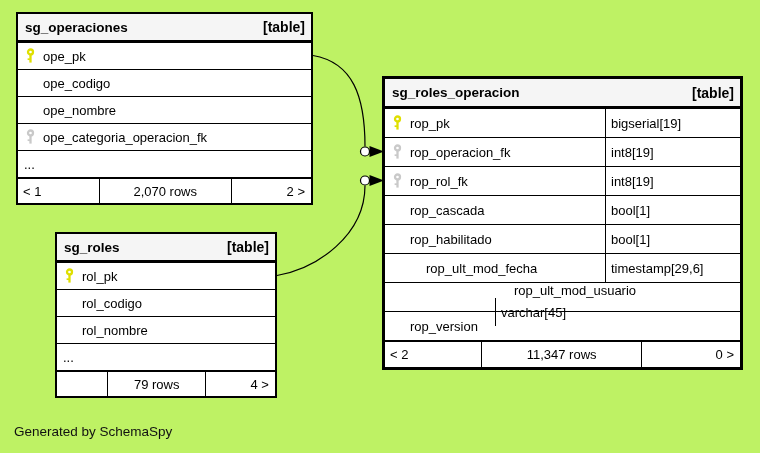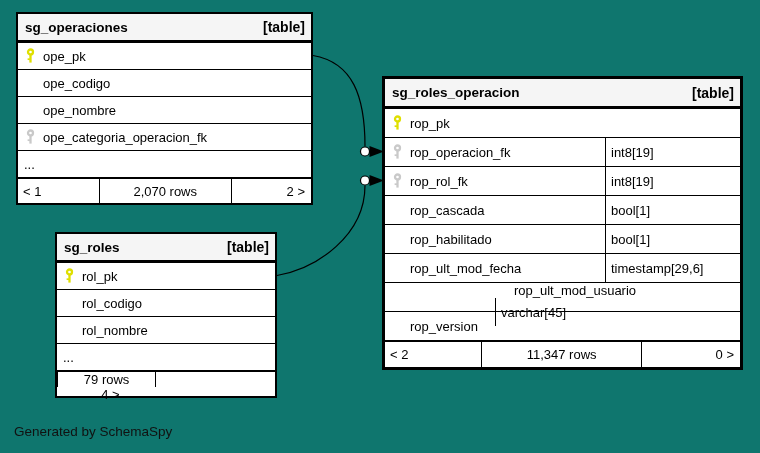--- a/index.html
+++ b/index.html
@@ -8,21 +8,21 @@
     background: #ffffff;
     width: 760px;
     height: 453px;
     overflow: hidden;
     font-family: "Liberation Sans", "DejaVu Sans", sans-serif;
   }
   .canvas {
     position: relative;
     width: 760px;
     height: 453px;
-    background: #0f766e;
+    background: #bef264;
   }
   #connector-svg {
     position: absolute;
     left: 0; top: 0;
     width: 760px; height: 453px;
     z-index: 5;
     pointer-events: none;
   }
   .db-table {
     position: absolute;
@@ -193,21 +193,21 @@
           <div class="name-cell">
             <span class="key-slot"></span>
             <span>rol_nombre</span>
           </div>
         </div>
         <div class="tbl-row" style="height: 27px;">
           <div class="name-cell ellipsis">
             <span>...</span>
           </div>
         </div>
-        <div class="tbl-footer" style="height: 26px; flex-direction: column;">
+        <div class="tbl-footer" style="height: 26px;">
           <div class="cell left" style="width: 23%;">
             <span></span>
           </div>
           <div class="cell mid" style="width: 45.5%;">
             <span>79 rows</span>
           </div>
           <div class="cell right" style="width: 31.5%;">
             <span>4 &gt;</span>
           </div>
         </div>
@@ -221,20 +221,23 @@
           <div class="name-cell">
             <span class="key-slot">
               <svg width="11" height="16" viewBox="0 0 11 16">
                 <circle cx="5.5" cy="4" r="2.5" fill="none" stroke="#dfdf00" stroke-width="2.3"></circle>
                 <line x1="5.5" y1="6.5" x2="5.5" y2="14.6" stroke="#dfdf00" stroke-width="2.3"></line>
                 <line x1="5.5" y1="11.2" x2="2.6" y2="11.2" stroke="#dfdf00" stroke-width="1.7"></line>
               </svg>
             </span>
             <span>rop_pk</span>
           </div>
+          <div class="type-cell" style="width: 135px;">
+            <span>bigserial[19]</span>
+          </div>
         </div>
         <div class="tbl-row" style="height: 29px;">
           <div class="name-cell">
             <span class="key-slot">
               <svg width="11" height="16" viewBox="0 0 11 16">
                 <circle cx="5.5" cy="4" r="2.5" fill="none" stroke="#c9c9c9" stroke-width="2.3"></circle>
                 <line x1="5.5" y1="6.5" x2="5.5" y2="14.6" stroke="#c9c9c9" stroke-width="2.3"></line>
                 <line x1="5.5" y1="11.2" x2="2.6" y2="11.2" stroke="#c9c9c9" stroke-width="1.7"></line>
               </svg>
             </span>
@@ -270,21 +273,21 @@
         </div>
         <div class="tbl-row" style="height: 29px;">
           <div class="name-cell">
             <span class="key-slot"></span>
             <span>rop_habilitado</span>
           </div>
           <div class="type-cell" style="width: 135px;">
             <span>bool[1]</span>
           </div>
         </div>
-        <div class="tbl-row" style="height: 29px;">
+        <div class="tbl-row" style="height: 29px; padding-left: 16px;">
           <div class="name-cell">
             <span class="key-slot"></span>
             <span>rop_ult_mod_fecha</span>
           </div>
           <div class="type-cell" style="width: 135px;">
             <span>timestamp[29,6]</span>
           </div>
         </div>
         <div class="tbl-row" style="height: 29px; flex-direction: column;">
           <div class="name-cell">

